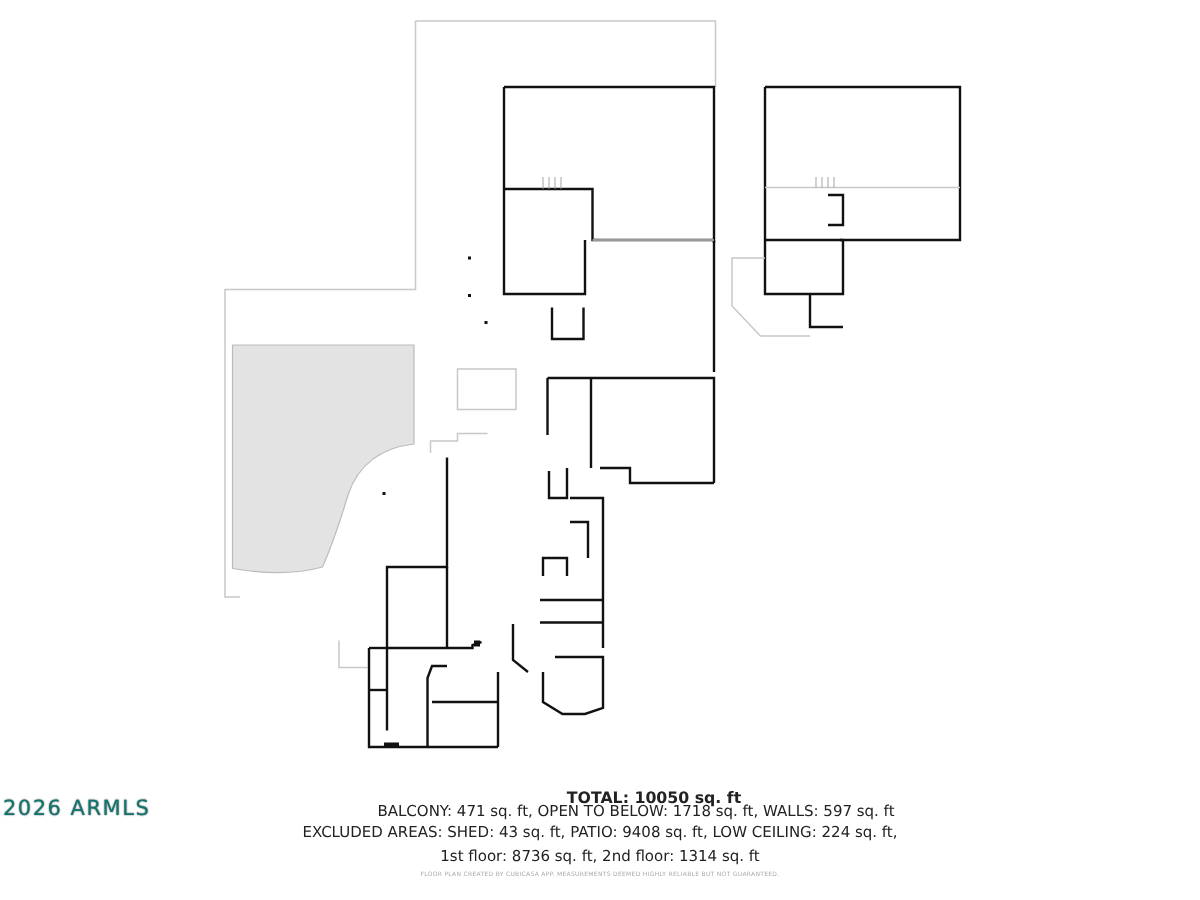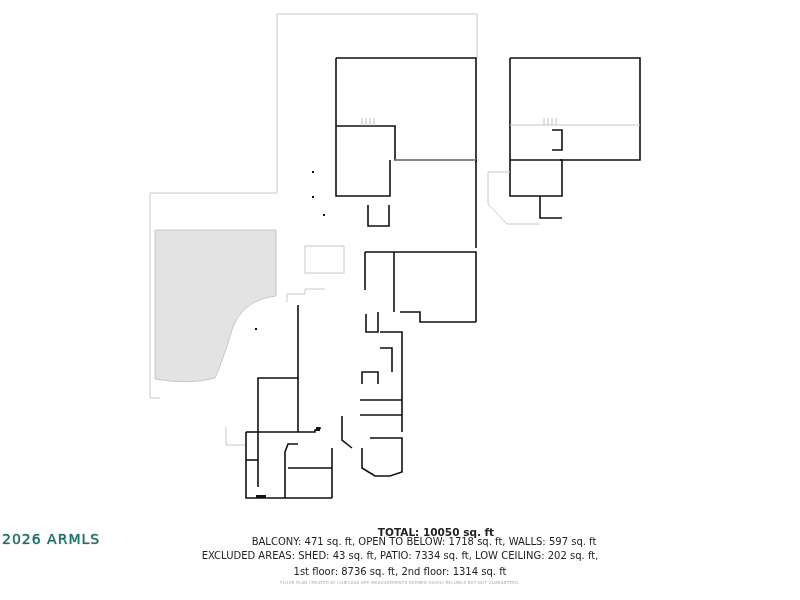--- a/index.html
+++ b/index.html
@@ -91,16 +91,16 @@
       <rect x="312" y="196" width="2" height="2"></rect>
     <rect x="323" y="214" width="2" height="2"></rect>
       <rect x="255" y="328" width="2" height="2"></rect>
     <rect x="316" y="427" width="4" height="4"></rect>
       <rect x="256" y="495" width="10" height="3"></rect>
   </g>
 </svg>
 
 <div class="summary total">TOTAL: 10050 sq. ft</div>
 <div class="summary l1">1st floor: 8736 sq. ft, 2nd floor: 1314 sq. ft</div>
-<div class="summary l2">EXCLUDED AREAS: SHED: 43 sq. ft, PATIO: 7334 sq. ft, LOW CEILING: 202 sq. ft,</div>
+<div class="summary l2">EXCLUDED AREAS: SHED: 43 sq. ft, PATIO: 9408 sq. ft, LOW CEILING: 224 sq. ft,</div>
 <div class="summary l3">BALCONY: 471 sq. ft, OPEN TO BELOW: 1718 sq. ft, WALLS: 597 sq. ft</div>
 <div class="summary disclaimer">FLOOR PLAN CREATED BY CUBICASA APP. MEASUREMENTS DEEMED HIGHLY RELIABLE BUT NOT GUARANTEED.</div>
 <div class="watermark">2026 ARMLS</div>
 
 </body></html>

